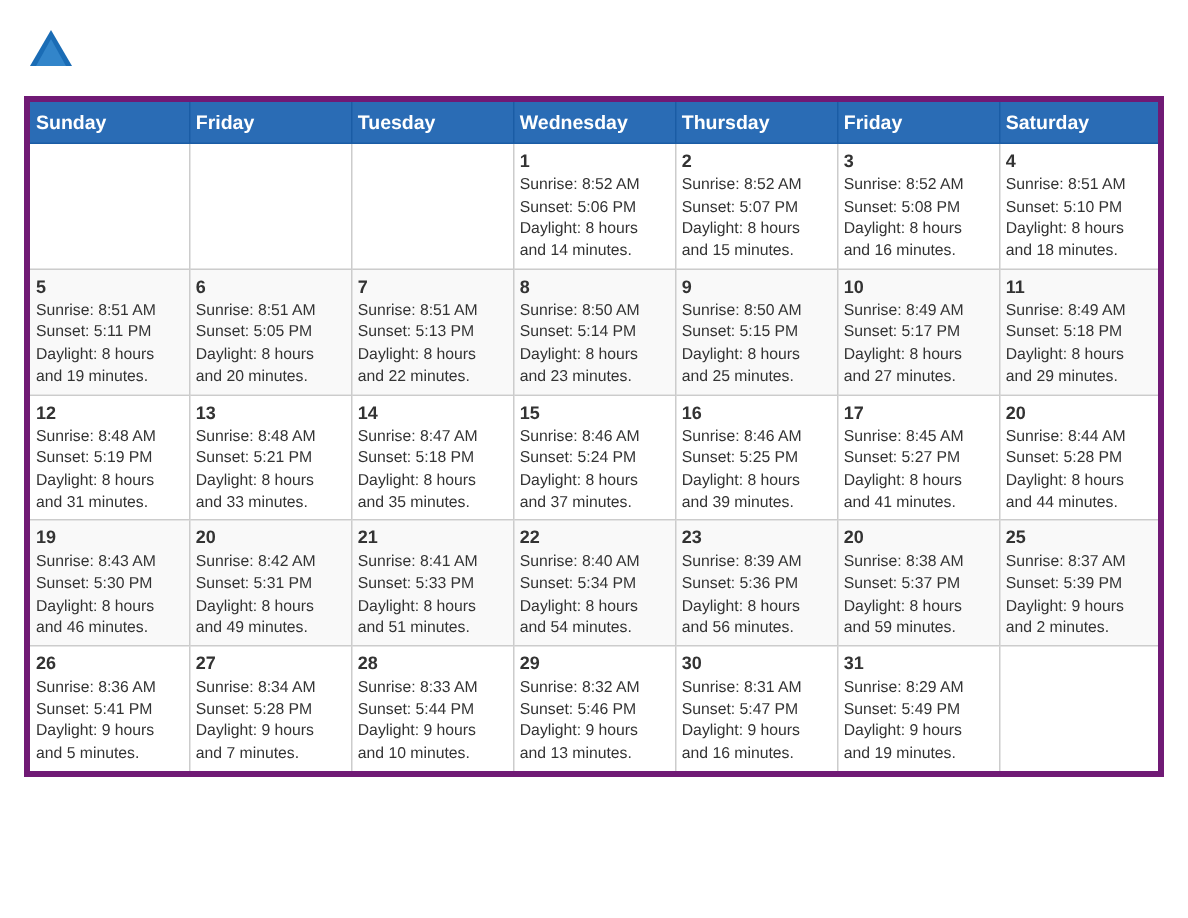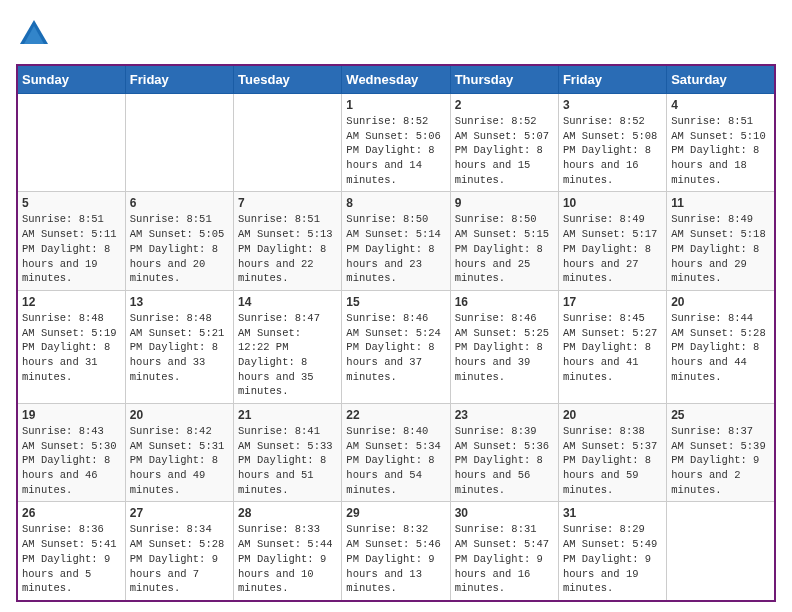--- a/index.html
+++ b/index.html
@@ -48,21 +48,21 @@
       font-weight: bold;
       color: #333;
     }
     .location {
       font-size: 14px;
       color: #555;
     }
     .calendar {
       width: 100%;
       border-collapse: collapse;
-      border: 2px solid #701a75;
+      border: 4px solid #701a75;
     }
     .calendar th {
       background: #2a6cb5;
       color: #fff;
       padding: 6px 4px;
       font-size: 13px;
       text-align: left;
       border: 1px solid #1a5ca5;
     }
     .calendar td {
@@ -76,21 +76,20 @@
     }
     .day-num {
       font-weight: bold;
       font-size: 12px;
       margin-bottom: 2px;
     }
     .day-info {
       font-size: 10.5px;
       line-height: 1.4;
       color: #333;
-      font-family: Liberation Mono, monospace;
     }
     .empty-cell {
       background: #f9f9f9;
     }
     .calendar tr:nth-child(even) td {
       background: #f9f9f9;
     }
     .calendar tr:nth-child(odd) td {
       background: #fff;
     }
@@ -226,21 +225,21 @@
         <td>
           <div class="day-num">13</div>
           <div class="day-info">Sunrise: 8:48 AM
 Sunset: 5:21 PM
 Daylight: 8 hours
 and 33 minutes.</div>
         </td>
         <td>
           <div class="day-num">14</div>
           <div class="day-info">Sunrise: 8:47 AM
-Sunset: 12:22 PM
+Sunset: 5:18 PM
 Daylight: 8 hours
 and 35 minutes.</div>
         </td>
         <td>
           <div class="day-num">15</div>
           <div class="day-info">Sunrise: 8:46 AM
 Sunset: 5:24 PM
 Daylight: 8 hours
 and 37 minutes.</div>
         </td>

